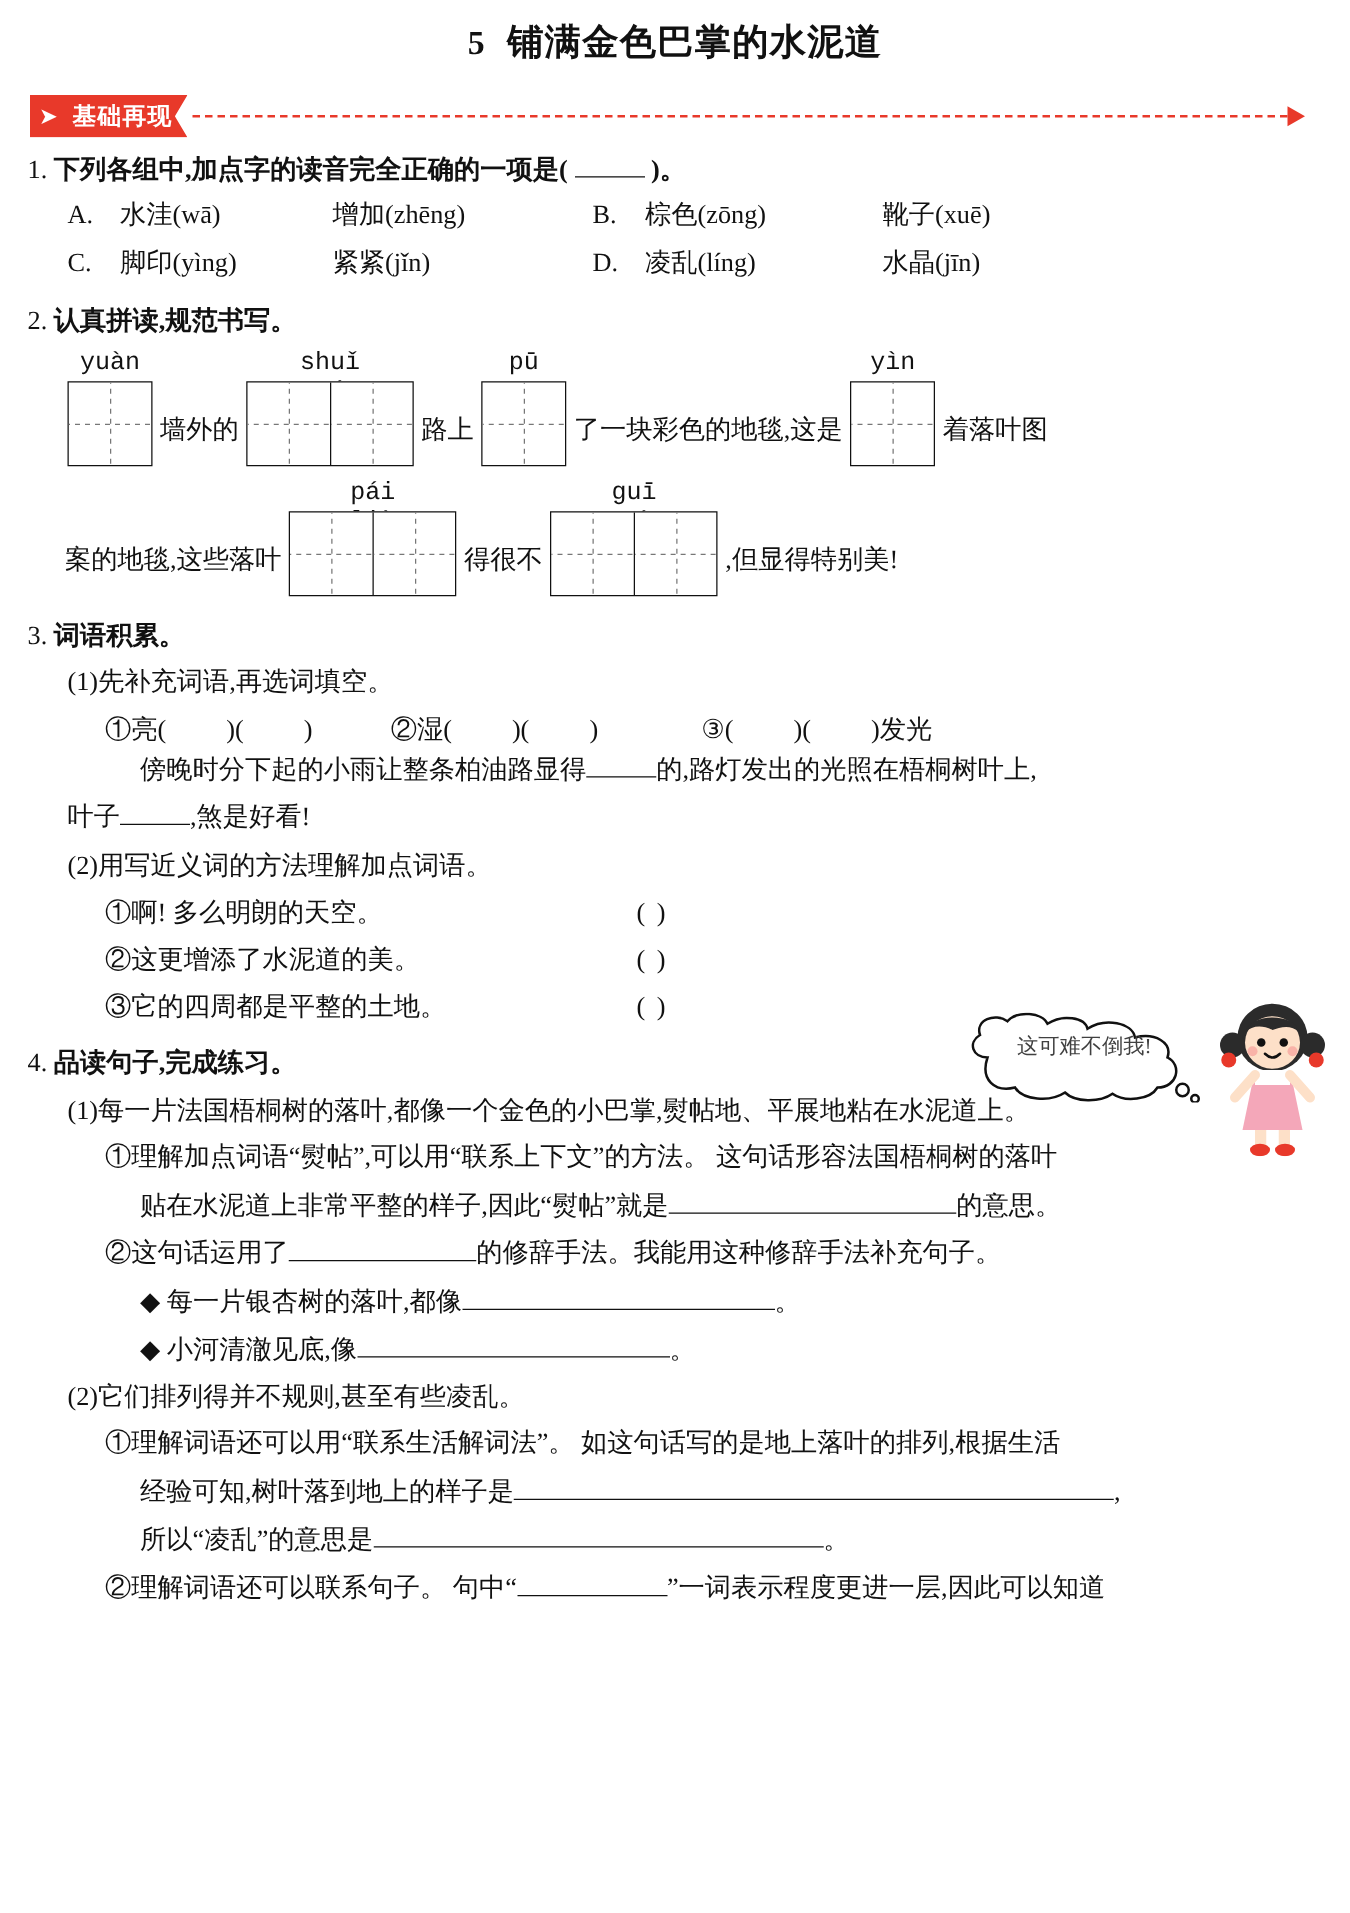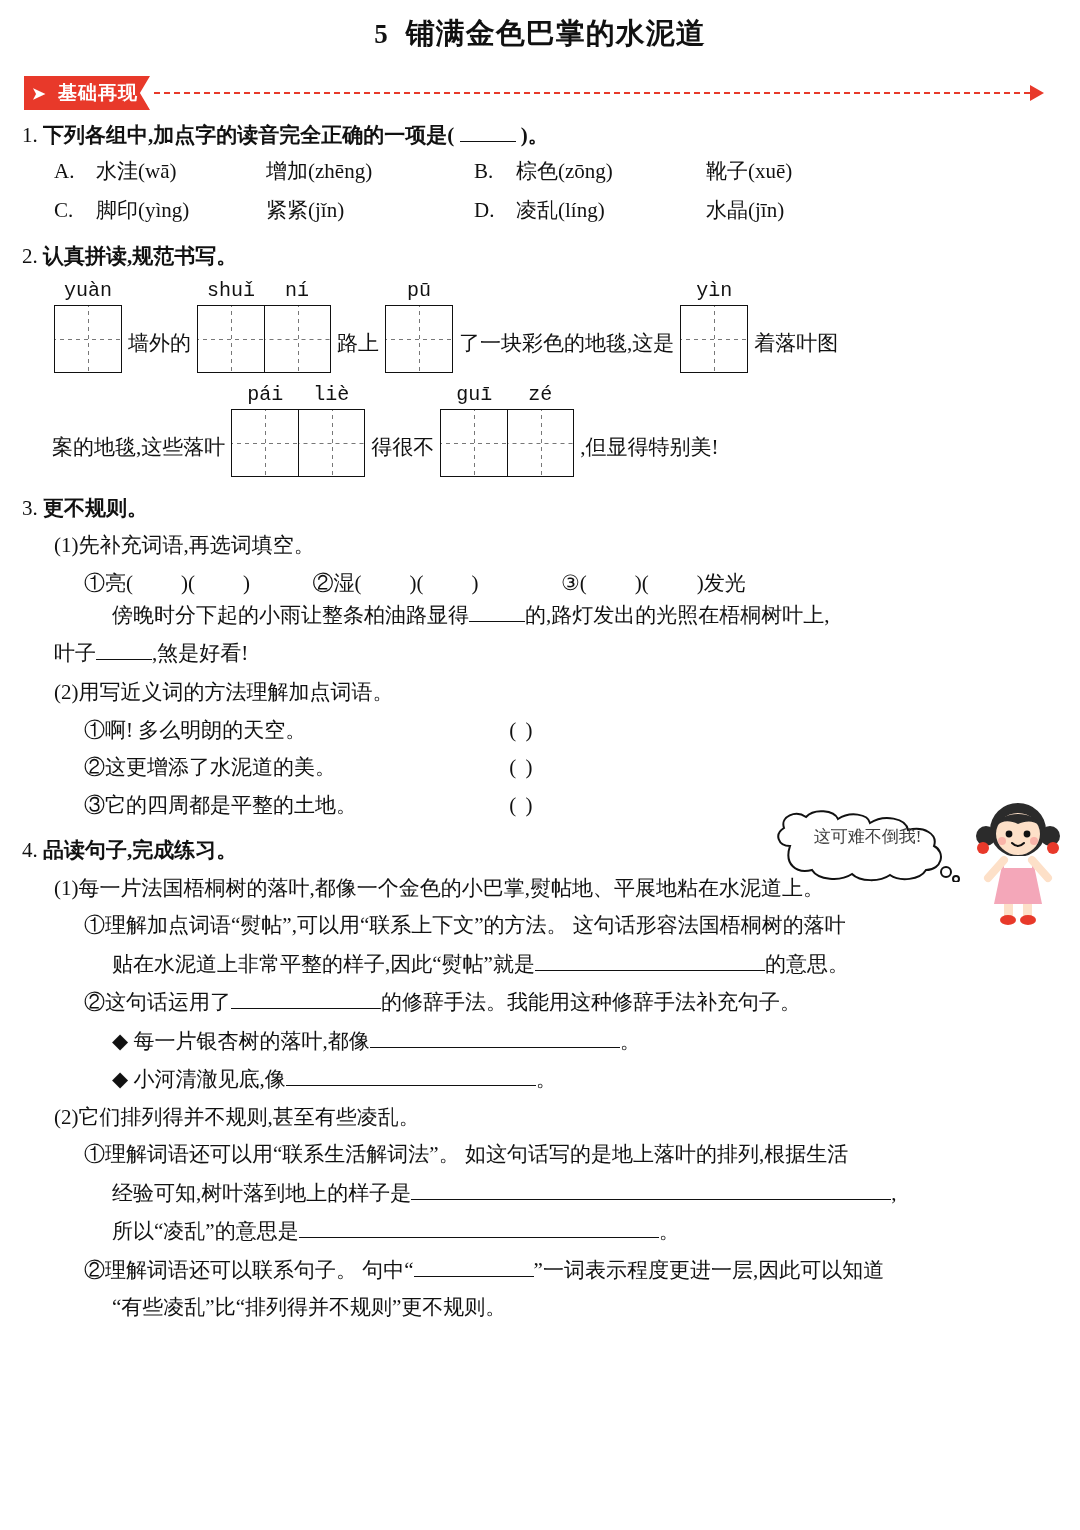--- a/index.html
+++ b/index.html
@@ -130,21 +130,21 @@
     background-position: left;
     background-size: 1px 8px;
     background-repeat: repeat-y;
   }
   .pinyin {
     text-align: center;
     font-size: 20px;
     font-family: Liberation Mono, monospace;
     height: 26px;
   }
-  .pinyin-2 { display: flex; }
+  .pinyin-2 { display: flex; flex-direction: column; }
   .pinyin-2 span { width: 66px; text-align: center; }
   .writing-line {
     display: flex;
     align-items: flex-end;
     font-size: 21px;
     margin-left: 54px;
     margin-top: 8px;
   }
   .writing-line .txt { padding: 0 6px 16px 6px; }
   .wcol { display: flex; flex-direction: column; align-items: center; }
@@ -290,21 +290,21 @@
       <div class="tzg">
           <div class="cell"></div>
           <div class="cell"></div>
         </div>
     </div>
     <span class="txt">,但显得特别美!</span>
   </div>
 
   <div class="q" style="margin-top:16px;">
     <span>3.</span>
-    <span style="font-weight:bold;">更不规则。</span>
+    <span style="font-weight:bold;">词语积累。</span>
   </div>
 
   <div class="q indent1">(1)先补充词语,再选词填空。</div>
 
   <div class="q indent2">
     <span>①亮(</span><span class="small-gap"></span><span>)(</span><span class="small-gap"></span><span>)</span>
     <span style="display:inline-block;width:52px;"></span>
     <span>②湿(</span><span class="small-gap"></span><span>)(</span><span class="small-gap"></span><span>)</span>
     <span style="display:inline-block;width:72px;"></span>
     <span>③(</span><span class="small-gap"></span><span>)(</span><span class="small-gap"></span><span>)发光</span>
@@ -404,15 +404,14 @@
   <div class="q indent3">
     <span>经验可知,树叶落到地上的样子是</span><span class="bigline" style="width:480px;"></span><span>,</span>
   </div>
   <div class="q indent3">
     <span>所以“凌乱”的意思是</span><span class="bigline" style="width:360px;"></span><span>。</span>
   </div>
 
   <div class="q indent2">
     <span>②理解词语还可以联系句子。 句中“</span><span class="bigline" style="width:120px;"></span><span>”一词表示程度更进一层,因此可以知道</span>
   </div>
-  <div class="q indent3">“有些凌乱”比“排列得并不规则”更不规则。</div>
 
 </div>
 
 </body></html>

